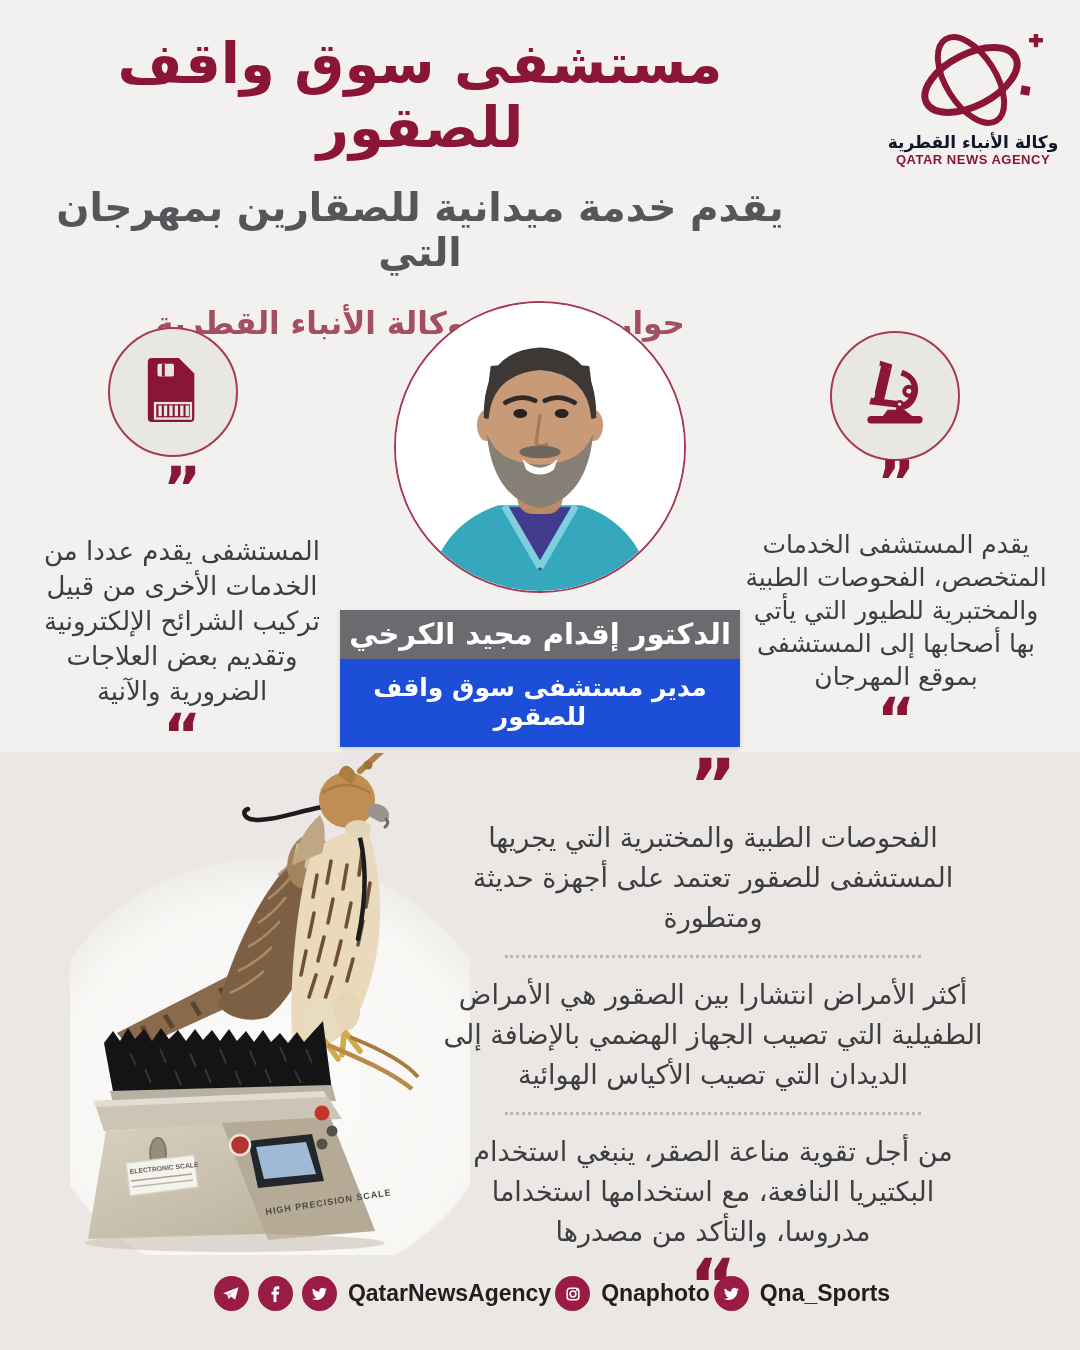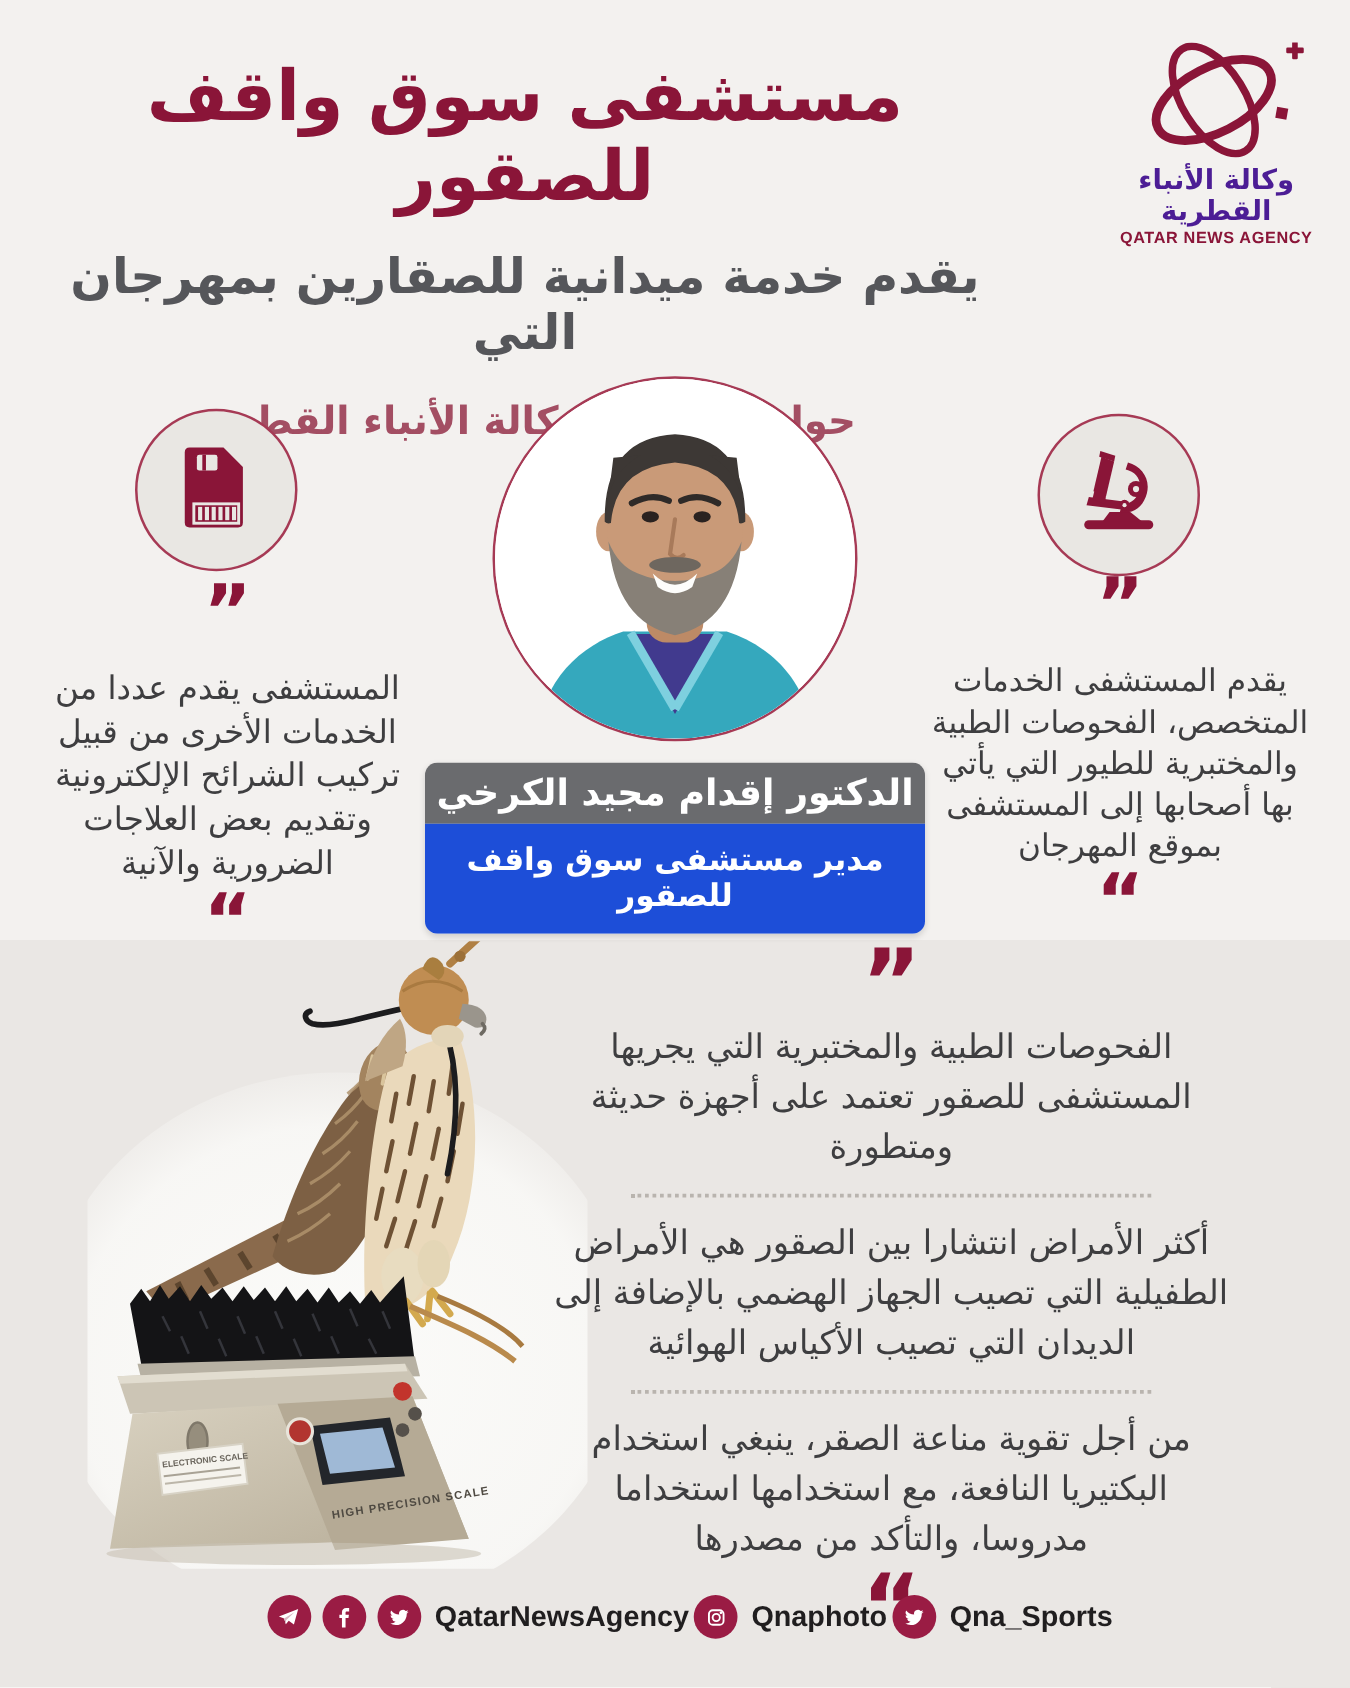--- a/index.html
+++ b/index.html
@@ -1,47 +1,47 @@
 <!DOCTYPE html>
 <html><head>
 <meta charset="utf-8">
 <style>
   html,body{margin:0;padding:0;}
   body{font-family:"DejaVu Sans",sans-serif;}
   .canvas{position:relative;width:1080px;height:1350px;background:#f3f1ef;overflow:hidden;}
   .bottom-band{position:absolute;left:0;top:752px;width:1080px;height:598px;background:#eae7e4;}
 
   
-  .header{position:absolute;left:40px;top:46px;width:760px;text-align:center;direction:rtl;}
+  .header{position:absolute;left:40px;top:32px;width:760px;text-align:center;direction:rtl;}
   .main-title{font-size:56px;font-weight:bold;color:#8a1538;line-height:1.15;}
   .sub-title{margin-top:24px;font-size:39px;font-weight:bold;color:#55565a;}
   .note-title{margin-top:30px;font-size:31px;font-weight:bold;color:#a34e63;}
 
   
   .logo{position:absolute;left:878px;top:34px;width:190px;text-align:center;}
-  .logo .ar{font-size:22px;font-weight:bold;color:#4c1d95;direction:rtl;margin-top:2px;}
+  .logo .ar{font-size:17px;font-weight:bold;color:#0f172a;direction:rtl;margin-top:2px;}
   .logo .en{font-size:13px;font-weight:bold;color:#8a1538;letter-spacing:.5px;font-family:"Liberation Sans",sans-serif;}
 
   
   .icon-circle{position:absolute;width:130px;height:130px;border-radius:50%;background:#e9e7e3;border:2px solid #a63a55;display:flex;align-items:center;justify-content:center;box-sizing:border-box;}
   .icon-circle.left{left:108px;top:327px;}
   .icon-circle.right{left:830px;top:331px;}
 
   
   .photo{position:absolute;left:394px;top:301px;width:292px;height:292px;border-radius:50%;background:#ffffff;border:2px solid #a63a55;overflow:hidden;box-sizing:border-box;}
 
   
   .side-quote{position:absolute;width:316px;text-align:center;direction:rtl;color:#3e3e40;}
   .side-quote.left{left:24px;top:468px;font-size:26px;line-height:35px;}
   .side-quote.right{left:738px;top:462px;font-size:25px;line-height:33px;}
   .qmark{color:#8a1538;font-weight:bold;font-size:58px;line-height:42px;height:42px;display:block;}
   .side-quote .txt{display:block;margin:24px 0 6px 0;}
 
   
-  .banner{position:absolute;left:340px;top:610px;width:400px;border-radius:10px;overflow:hidden;box-shadow:0 2px 5px rgba(0,0,0,.15);}
+  .banner{position:absolute;left:340px;top:610px;width:400px;border-radius:0;overflow:hidden;box-shadow:0 2px 5px rgba(0,0,0,.15);}
   .banner .row1{background:#6a6b6e;color:#fff;font-size:29px;font-weight:bold;text-align:center;padding:7px 6px 8px;direction:rtl;}
   .banner .row2{background:#1d4ed8;color:#fff;font-size:25px;font-weight:bold;text-align:center;padding:14px 6px 16px;direction:rtl;}
 
   
   .bottom-quotes{position:absolute;left:430px;top:760px;width:566px;text-align:center;direction:rtl;color:#3e3e40;}
   .bottom-quotes .q-open{font-size:72px;line-height:50px;height:50px;display:block;color:#8a1538;font-weight:bold;}
   .bq-p{font-size:27px;line-height:40px;margin:8px auto;width:540px;}
   .dotted{border-top:3px dotted #b9b4ae;width:416px;margin:17px auto;}
   .bottom-quotes .q-close{font-size:72px;line-height:50px;height:50px;display:block;color:#8a1538;font-weight:bold;margin-top:2px;}
 

